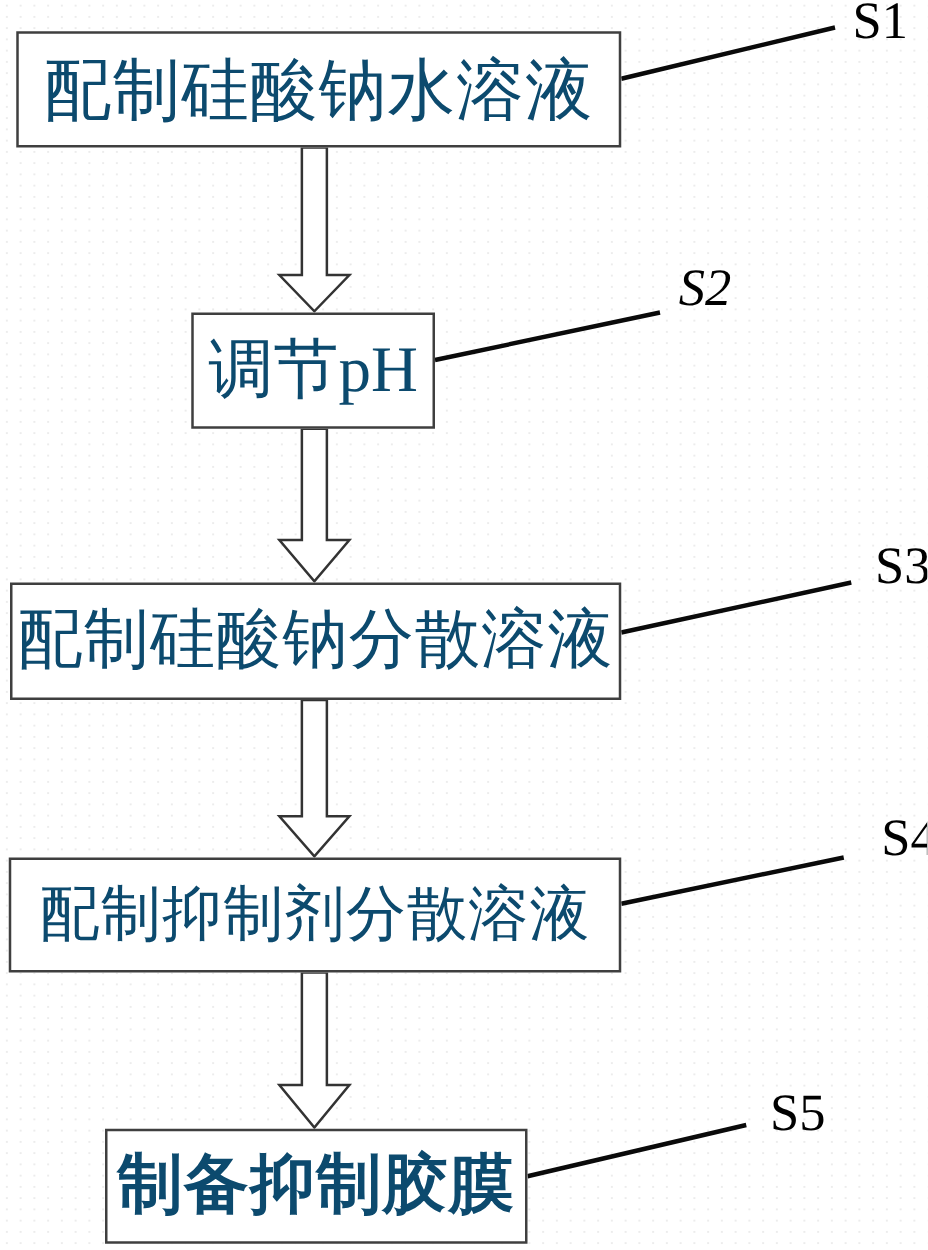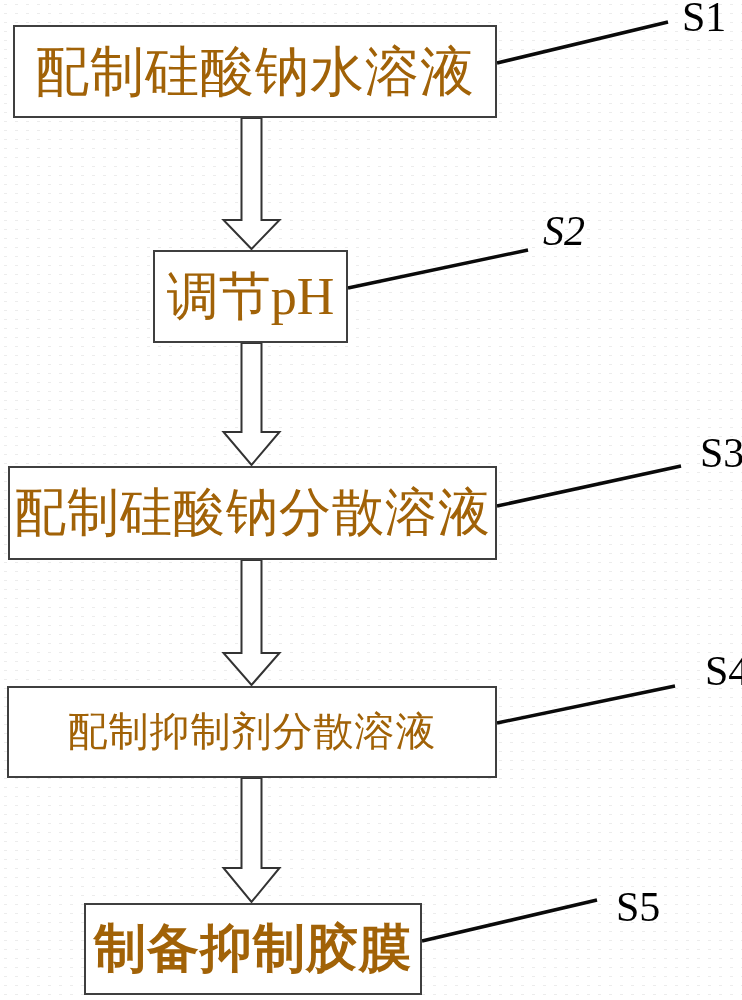--- a/index.html
+++ b/index.html
@@ -19,50 +19,50 @@
     overflow: hidden;
   }
   .step-box {
     position: absolute;
     box-sizing: border-box;
     border: 2px solid #3f3f3f;
     background: #ffffff;
     display: flex;
     align-items: center;
     justify-content: center;
-    color: #a16207;
+    color: #0c4a6e;
     white-space: nowrap;
   }
   .step-label {
     font-family: "Liberation Serif", "DejaVu Serif", serif;
     line-height: 1;
   }
   #box-s1 { left: 13px;  top: 25px;  width: 484px; height: 93px; }
   #box-s1 .step-label { font-size: 54px; letter-spacing: 1px; }
   #box-s2 { left: 153px; top: 250px; width: 195px; height: 93px; }
   #box-s2 .step-label { font-size: 52px; }
   #box-s3 { left: 8px;   top: 466px; width: 489px; height: 94px; }
   #box-s3 .step-label { font-size: 52px; letter-spacing: 1px; }
   #box-s4 { left: 7px;   top: 686px; width: 490px; height: 92px; }
-  #box-s4 .step-label { font-size: 40px; letter-spacing: 1px; }
+  #box-s4 .step-label { font-size: 48px; letter-spacing: 1px; }
   #box-s5 { left: 84px;  top: 903px; width: 338px; height: 92px; font-weight: bold; }
   #box-s5 .step-label { font-size: 52px; letter-spacing: 1px; }
 
   .s-tag {
     position: absolute;
     font-family: "Liberation Serif", "DejaVu Serif", serif;
     font-size: 42px;
     line-height: 1;
     color: #000000;
   }
   #tag-s1 { left: 682px; top: -4px;  }
   #tag-s2 { left: 543px; top: 210px; font-style: italic; }
   #tag-s3 { left: 700px; top: 432px; }
   #tag-s4 { left: 693px; top: 650px; margin-left: 12px; }
-  #tag-s5 { left: 616px; top: 870px; margin-top: 16px; }
+  #tag-s5 { left: 616px; top: 870px; }
 
   #connector-layer {
     position: absolute;
     left: 0; top: 0;
     width: 742px; height: 1000px;
     pointer-events: none;
   }
   .flow-arrow {
     fill: #ffffff;
     stroke: #333333;

